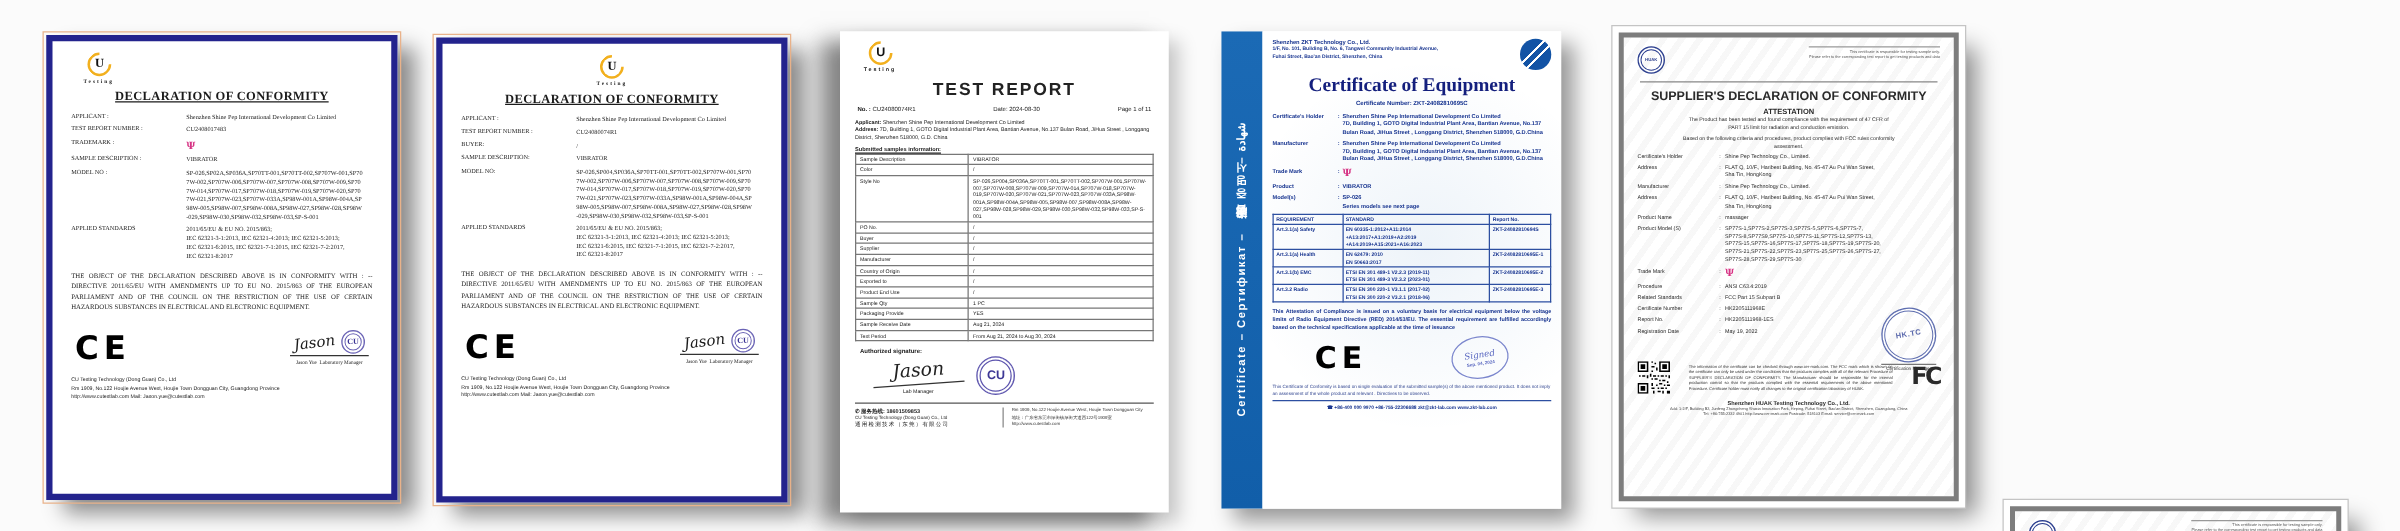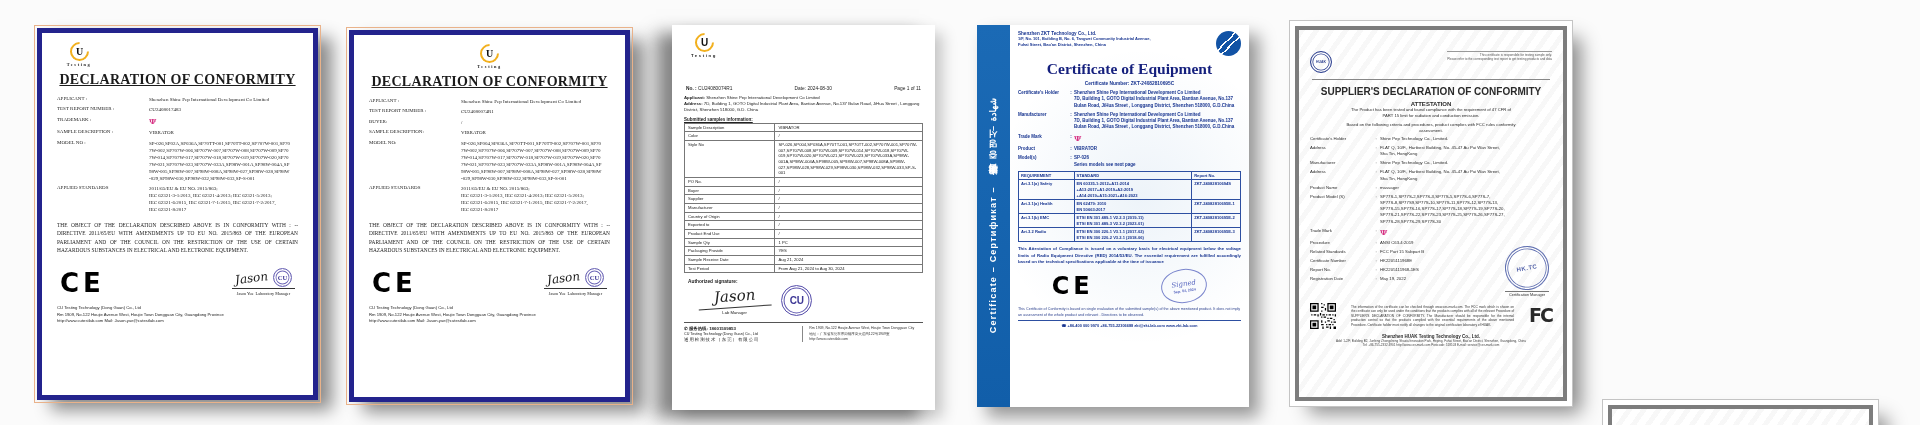--- a/index.html
+++ b/index.html
@@ -11,21 +11,21 @@
 .c1,.c2{width:281px;height:372px;border:5px solid #23238d;outline:1px solid #e9b28a;outline-offset:2px;
   box-shadow:14px 10px 16px rgba(0,0,0,.45);padding:7px 15px 5px;font-family:"Liberation Serif",serif;color:#1b1b1b}
 .c1{left:37px;top:28px}
 .c2{left:349px;top:30px}
 .cu-logo{width:32px;margin:2px 0 0 6px;text-align:center}
 .c2 .cu-logo{margin:2px auto 0}
 .cu-circle{width:19px;height:19px;margin:0 auto;border:2.6px solid #f2b01e;border-right-color:transparent;border-radius:50%;
   transform:rotate(-45deg);display:flex;align-items:center;justify-content:center}
 .cu-u{transform:rotate(45deg);font-weight:bold;font-size:10px;color:#111}
 .cu-word{font-size:4.3px;letter-spacing:1.6px;font-weight:bold;margin-top:1px}
-.c1-title{font-size:14px;font-weight:bold;text-align:center;text-decoration:underline;letter-spacing:.3px;margin:5px 0 8px}
+.c1-title{font-size:10px;font-weight:bold;text-align:center;text-decoration:underline;letter-spacing:.3px;margin:5px 0 8px}
 .frow{display:flex;margin-bottom:3.4px}
 .c1 .lbl,.c2 .lbl{width:92px;flex:none;font-size:5px}
 .c1 .val,.c2 .val{flex:1;font-size:5px;line-height:1.4}
 .ml{white-space:pre-line}
 .tm{color:#d63384;font-size:8px;font-weight:bold;line-height:1;font-family:"DejaVu Serif",serif}
 .statement{font-size:5.4px;line-height:1.55;margin-top:8px;text-align:justify}
 .cu-bottom{display:flex;justify-content:space-between;align-items:flex-end;margin-top:14px;padding:0 3px}
 .ce-mark{font-family:"DejaVu Sans",sans-serif;font-size:26px;font-weight:bold;letter-spacing:4px;color:#000;line-height:1}
 .sigblock{text-align:center}
 .sigrow{display:flex;align-items:center;gap:5px;border-bottom:.7px solid #333;padding:0 3px 1px}
@@ -84,21 +84,21 @@
 .c4 .ce-mark{font-size:24px}
 .c4-stamp{width:46px;height:34px;border:1.4px solid #7b86cd;border-radius:50%;transform:rotate(-8deg);color:#5a68c0;
   display:flex;flex-direction:column;align-items:center;justify-content:center;gap:1px}
 .c4-stampsig{font-family:"DejaVu Serif",serif;font-style:italic;font-size:7px}
 .c4-stampdate{font-size:3.6px;font-weight:bold}
 .c4-note{font-size:3.7px;line-height:1.4;margin-top:4px;color:#30448f}
 .c4-contact{border-top:.7px solid #2d4fa1;margin-top:2px;padding-top:2px;font-size:3.9px;font-weight:bold;text-align:center}
 
 
 .hua{border:4px solid #7d7d7d;box-shadow:0 0 0 5px #fff,0 0 0 6px #c4c4c4,14px 12px 18px rgba(0,0,0,.45);
-  padding:21px 11px;color:#2a2a2a;position:relative;
+  padding:7px 11px;color:#2a2a2a;position:relative;
   background:repeating-linear-gradient(125deg,rgba(110,110,110,.05) 0 5px,rgba(255,255,255,0) 5px 12px),#fff}
 .c5{left:1295px;top:26px;width:272px;height:375px}
 .c6{left:1608px;top:30px;width:265px;height:373px}
 .hua-top{display:flex;justify-content:space-between;align-items:flex-start}
 .huak-seal{width:22px;height:22px;flex:none;border-radius:50%;border:1.8px solid #2c3f8f;display:flex;align-items:center;justify-content:center;
   color:#2c3f8f;font-size:3.4px;font-weight:bold;box-shadow:inset 0 0 0 1.4px #fff,inset 0 0 0 2.2px #2c3f8f}
 .hua-disc{font-size:3.1px;text-align:right;border-top:.6px solid #999;padding-top:1px;color:#555;white-space:pre-line;max-width:170px;line-height:1.4}
 .c5-title{font-size:10px;font-weight:bold;text-align:center;border-top:.8px solid #888;margin:6px 2px 4px;padding-top:6px}
 .att{font-size:6px;font-weight:bold;text-align:center}
 .hua-p{font-size:4.2px;text-align:center;line-height:1.5;white-space:pre-line;margin-bottom:2px}
@@ -240,20 +240,21 @@
 </section>
 
 <section class="cert c3">
   <div class="c3-head">
     <div class="cu-logo">
       <div class="cu-circle">
           <span class="cu-u">U</span>
         </div>
       <div class="cu-word">Testing</div>
     </div>
+    <h2 class="c3-title">TEST REPORT</h2>
   </div>
   <div class="c3-meta">
     <span><b>No. :</b> <span>CU24080074R1</span></span>
     <span>Date: 2024-08-30</span>
     <span>Page 1 of 11</span>
   </div>
   <div class="c3-app">
     <p><b>Applicant:</b> <span>Shenzhen Shine Pep International Development Co Limited</span></p>
     <p><b>Address:</b> <span>7D, Building 1, GOTO Digital Industrial Plant Area, Bantian Avenue, No.137 Bulan Road, JiHua Street , Longgang District, Shenzhen 518000, G.D. China</span></p>
   </div>

